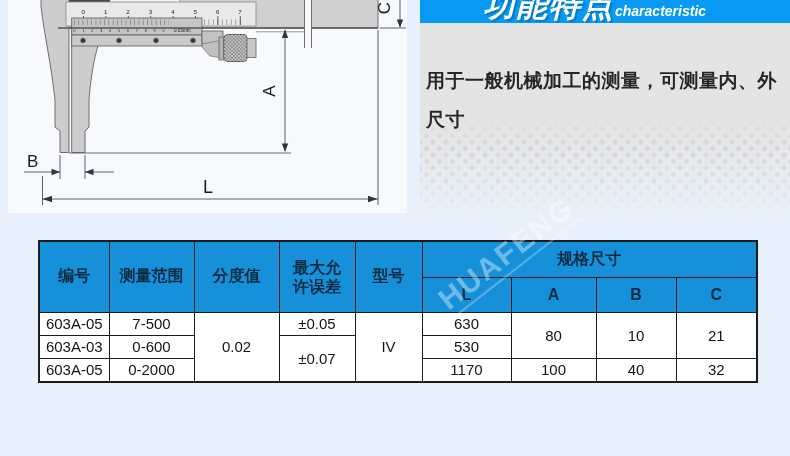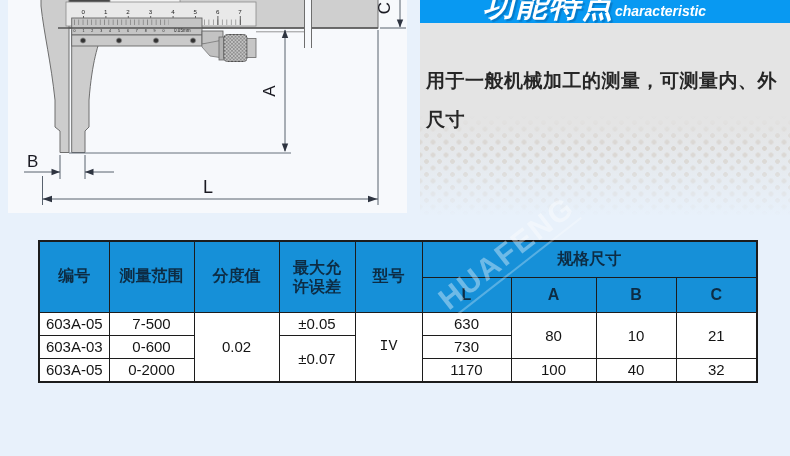--- a/index.html
+++ b/index.html
@@ -52,21 +52,21 @@
   .spec-table-wrap { position:absolute; left:38px; top:240px; width:719px; }
   table.spec { width:100%; border-collapse:collapse; table-layout:fixed; border:2px solid #1c1c1c; }
   table.spec th, table.spec td { border:1.5px solid #1c1c1c; text-align:center; padding:0; }
   table.spec thead th {
     background:#1690d8; color:#0d2c44; font-size:16px; font-weight:bold;
   }
   .h-group { height:36px; }
   .h-sub th { height:34px; }
   .wrap-narrow { width:56px; margin:8px auto; line-height:19px; }
   table.spec tbody td { background:#ffffff; font-size:15px; color:#141414; height:22px; }
-  td.model-cell { font-family:Liberation Mono, monospace; font-size:16px; }
+  td.model-cell { font-family:Liberation Sans, sans-serif; font-size:16px; }
 
   .wm {
     position:absolute; left:388px; top:-4px;
     transform:rotate(-38deg);
     font-size:30px; font-weight:bold; letter-spacing:2px;
     color:rgba(255,255,255,0.38);
     border-bottom:2px solid rgba(255,255,255,0.28);
     pointer-events:none;
   }
 </style>
@@ -219,21 +219,21 @@
         <td rowspan="3" class="model-cell">IV</td>
         <td>630</td>
         <td rowspan="2">80</td>
         <td rowspan="2">10</td>
         <td rowspan="2">21</td>
       </tr>
       <tr>
         <td>603A-03</td>
         <td>0-600</td>
         <td rowspan="2">±0.07</td>
-        <td>730</td>
+        <td>530</td>
       </tr>
       <tr>
         <td>603A-05</td>
         <td>0-2000</td>
         <td>1170</td>
         <td>100</td>
         <td>40</td>
         <td>32</td>
       </tr>
     </tbody>

